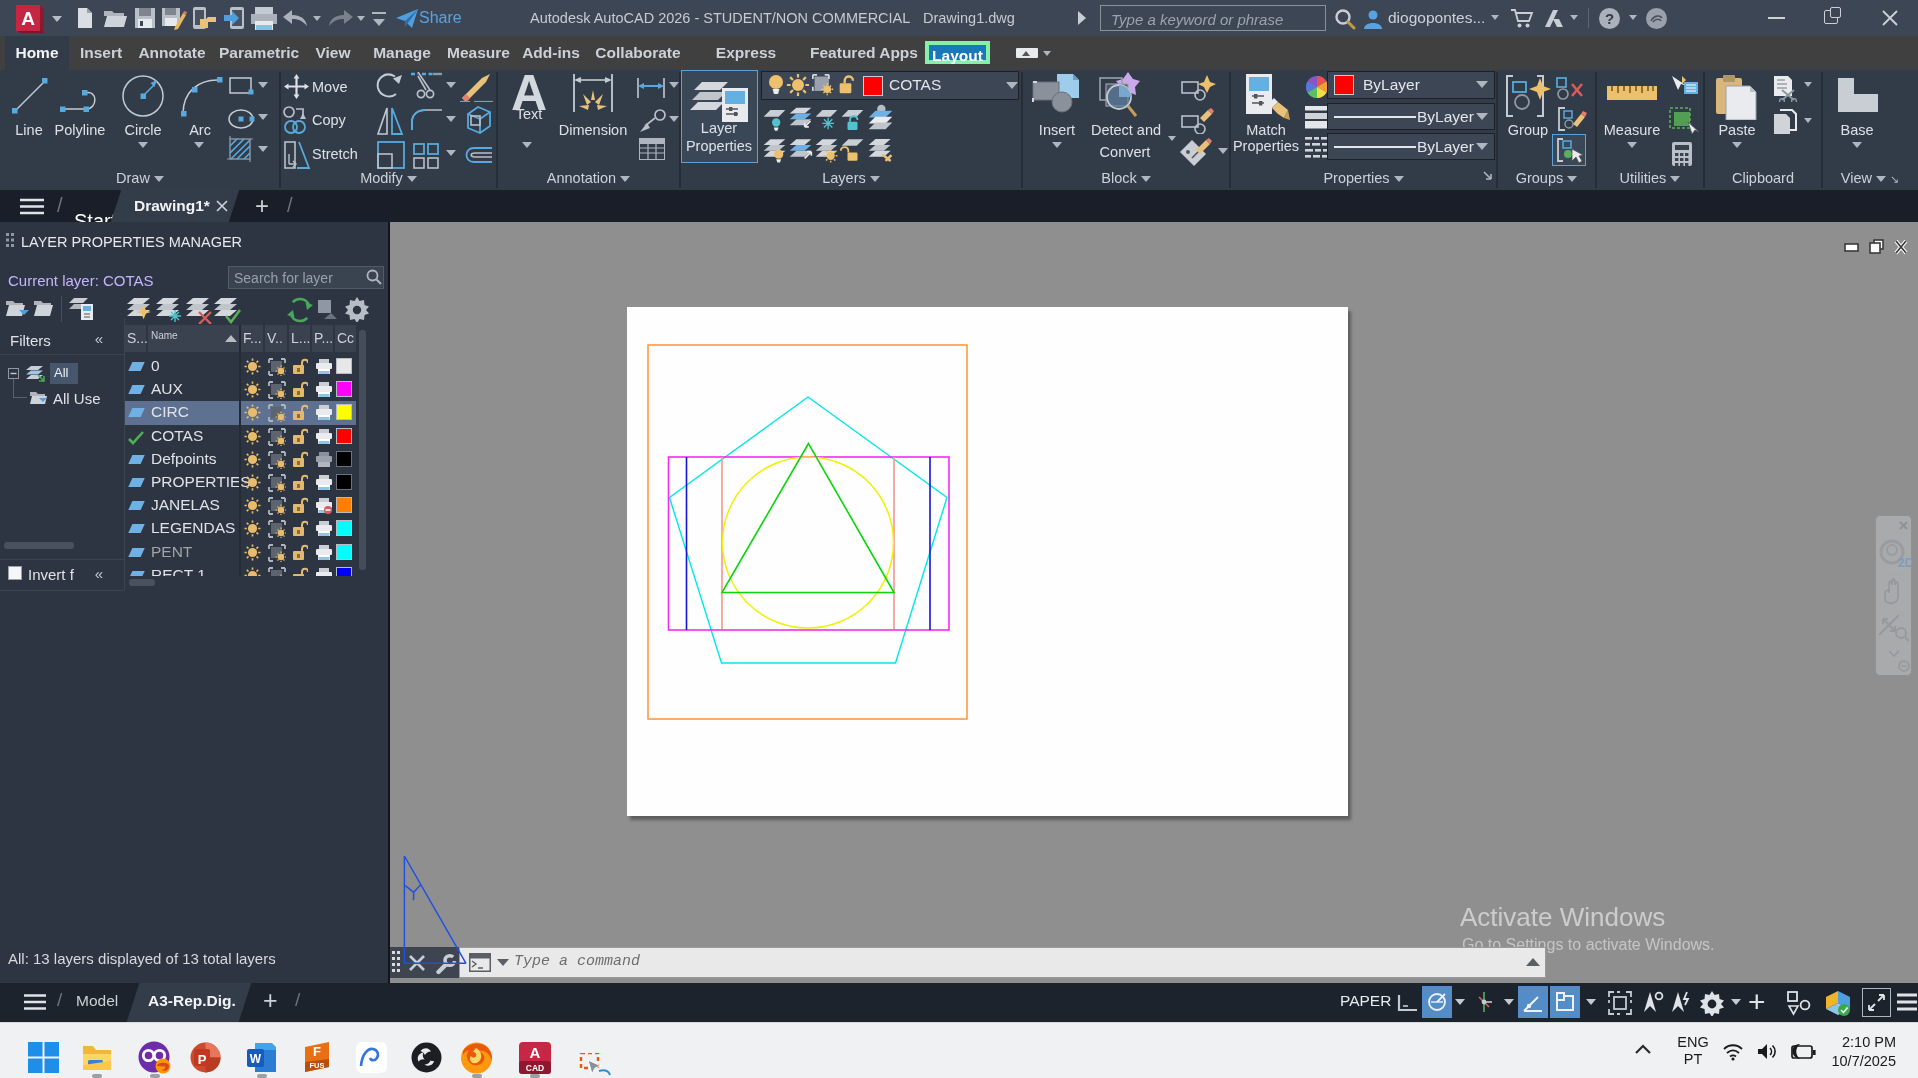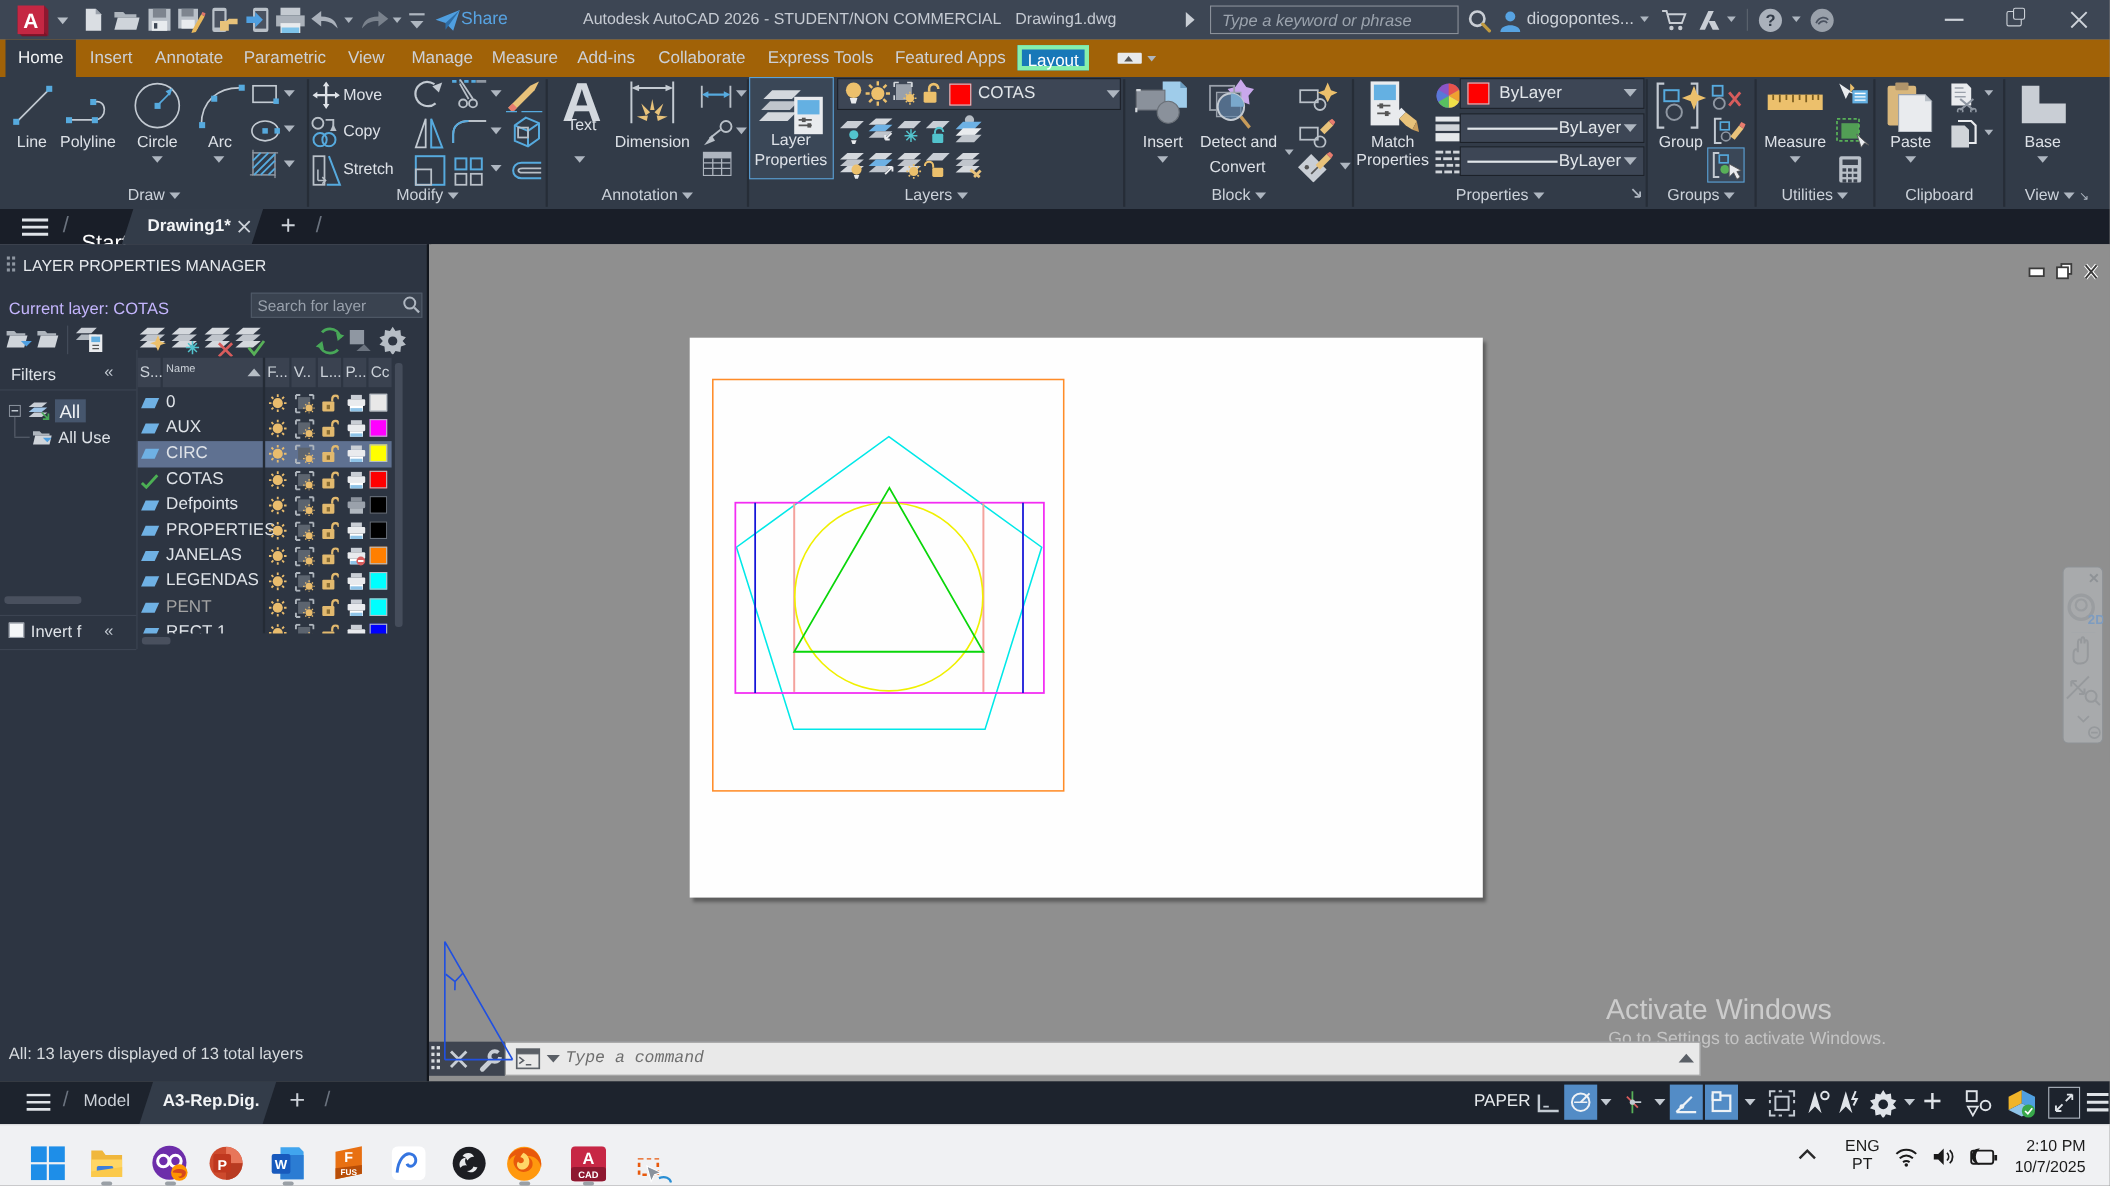--- a/index.html
+++ b/index.html
@@ -1,21 +1,21 @@
 <!DOCTYPE html>
 <html><head>
 <meta charset="utf-8">
 <style>
 * { margin:0; padding:0; box-sizing:border-box; }
 html,body { width:1918px; height:1078px; overflow:hidden; background:#8f8f8f; font-family:"Liberation Sans",sans-serif; }
 .abs { position:absolute; }
 #app { position:relative; width:1918px; height:1078px; }
 
 #titlebar { position:absolute; top:0; left:0; width:1918px; height:36px; background:#3d4654; }
-#ribbontabs { position:absolute; top:36px; left:0; width:1918px; height:34px; background:#a16207; }
+#ribbontabs { position:absolute; top:36px; left:0; width:1918px; height:34px; background:#404040;font-weight:bold; }
 .rtab { position:absolute; top:0; height:34px; line-height:34px; color:#ccd1d8; font-size:15.5px; text-align:center; }
 #ribbon { position:absolute; top:70px; left:0; width:1918px; height:120px; background:#323b48; }
 .psep { position:absolute; top:2px; width:2px; height:116px; background:#262d37; }
 .plabel { position:absolute; top:100px; height:20px; width:100%; color:#ccd2da; font-size:14.5px; text-align:center; }
 .panel { position:absolute; top:0; height:120px; }
 .biglabel { position:absolute; color:#dde1e7; font-size:14.5px; text-align:center; white-space:nowrap; }
 .caret { display:inline-block; width:0; height:0; border-left:5px solid transparent; border-right:5px solid transparent; border-top:6px solid #aeb6c0; vertical-align:middle; }
 #filetabs { position:absolute; top:190px; left:0; width:1918px; height:32px; background:#191e28; }
 
 #palette { position:absolute; top:222px; left:0; width:390px; height:761px; background:#2d3542; border-right:2px solid #11151c; }
@@ -807,21 +807,21 @@
         <rect x="0.5" y="0.5" width="10" height="10" fill="#2d3542" stroke="#8f97a2"></rect>
         <path d="M2.5 5.5 L8.5 5.5" stroke="#c3cad2" stroke-width="1.4"></path>
       </svg>
  <svg class="abs" style="left:26px;top:143px" width="20" height="17" viewBox="0 0 20 17">
         <path d="M5 1 L17 1 L12 5 L0 5 Z" fill="#c9ced5"></path>
         <path d="M5 5.5 L17 5.5 L12 9.5 L0 9.5 Z" fill="#9fc5e8"></path>
         <path d="M5 10 L17 10 L12 14 L0 14 Z" fill="#c9ced5"></path>
         <path d="M12 10 L18 16 M18 11 L18 16 L13 16" stroke="#48a858" stroke-width="1.6" fill="none"></path>
       </svg>
  <div class="abs" style="left:50px;top:141px;width:28px;height:21px;background:#46566d"></div>
- <div class="abs" style="left:54px;top:143px;color:#eef1f4;font-size:17px">All</div>
+ <div class="abs" style="left:54px;top:143px;color:#eef1f4;font-size:13px">All</div>
  <div class="abs" style="left:13px;top:157px;width:1px;height:18px;background:#5a626e"></div>
  <div class="abs" style="left:13px;top:175px;width:14px;height:1px;background:#5a626e"></div>
  <svg class="abs" style="left:29px;top:167px" width="20" height="17" viewBox="0 0 20 17">
         <path d="M1 3 L7 3 L9 5 L16 5 L16 7 L1 7 Z" fill="#aeb5bd"></path>
         <path d="M1 15 L3 7 L18 7 L16 15 Z" fill="#cfd4da"></path>
         <path d="M10 9 L18 9 L14 13 Z" fill="#4f9fe0"></path>
       </svg>
  <div class="abs" style="left:53px;top:168px;color:#dfe3e8;font-size:15px">All Use</div>
  <div class="abs" style="left:4px;top:320px;width:70px;height:7px;background:#49505e;border-radius:3px"></div>
  <div class="abs" style="left:0px;top:337px;width:124px;height:1px;background:#3c4452"></div>

